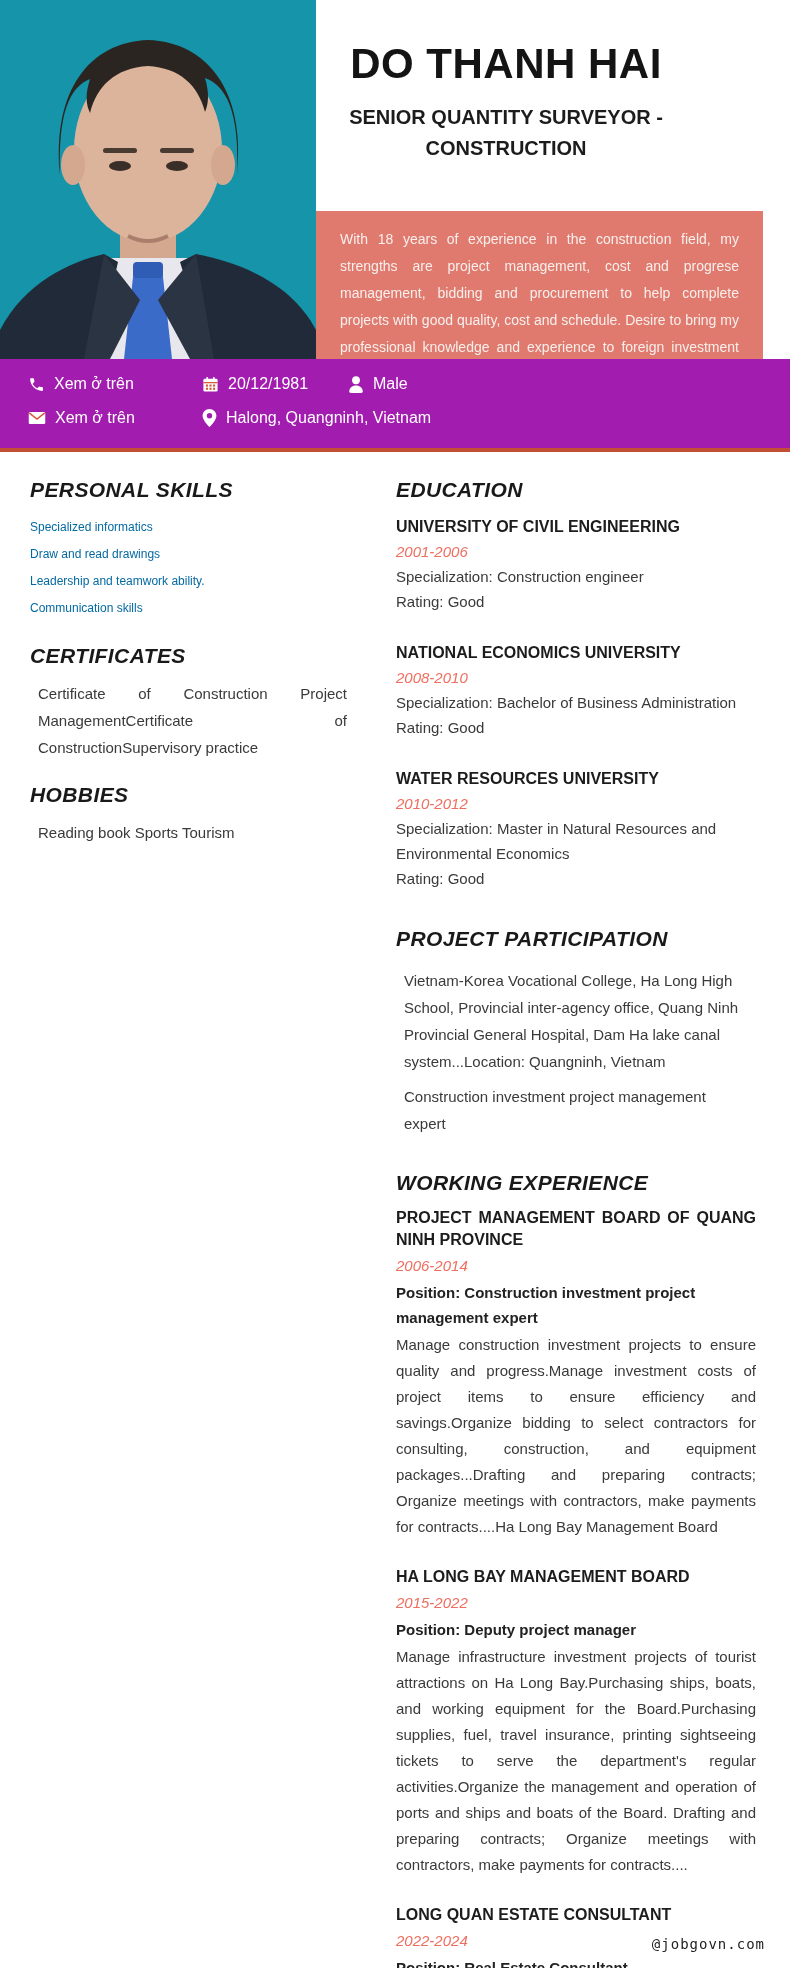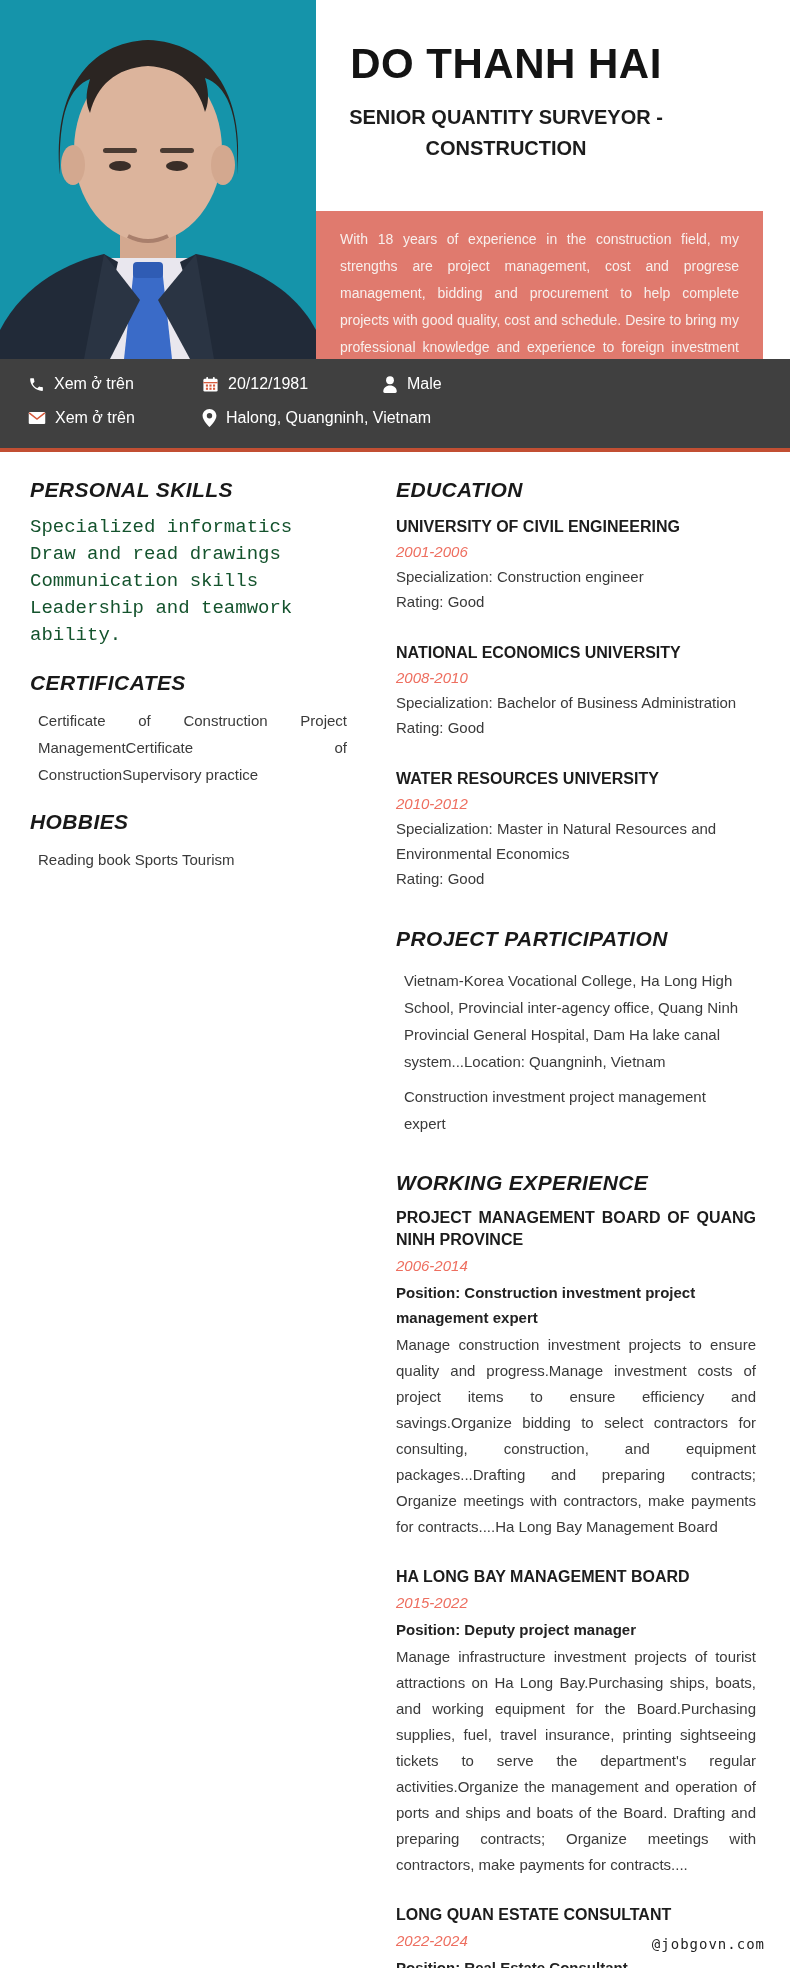--- a/index.html
+++ b/index.html
@@ -11,38 +11,38 @@
   .name-block{position:absolute;left:316px;top:0;width:380px;height:211px;text-align:center;}
   .candidate-name{margin:40px 0 0 0;font-size:42px;font-weight:bold;color:#141414;letter-spacing:0.5px;}
   .job-title{max-width:362px;margin:14px auto 0;font-size:20px;font-weight:bold;color:#1c1c1c;line-height:31px;}
   .summary-box{
     position:absolute;left:316px;top:211px;width:447px;height:148px;box-sizing:border-box;
     background:#e07a6e;color:#f8efec;padding:15px 24px 0 24px;
     font-size:14px;line-height:27px;text-align:justify;
   }
   .summary-box p{margin:0;}
   .contact-bar{
-    position:absolute;left:0;top:359px;width:790px;height:93px;background:#404040;
+    position:absolute;left:0;top:359px;width:790px;height:93px;background:#a21caf;
     color:#ffffff;font-size:16px;border-bottom:4px solid #c24f33;box-sizing:border-box;
   }
   .contact-item{position:absolute;display:flex;align-items:center;gap:9px;white-space:nowrap;}
   .contact-item svg{flex:0 0 auto;display:block;}
   .ci-phone{left:28px;top:16px;}
   .ci-email{left:28px;top:50px;}
   .ci-dob{left:202px;top:16px;}
   .ci-location{left:202px;top:50px;}
-  .ci-gender{left:382px;top:16px;}
+  .ci-gender{left:348px;top:16px;}
 
   .col-left{position:absolute;left:30px;top:470px;width:325px;}
   .col-right{position:absolute;left:396px;top:470px;width:360px;}
 
   h2.section-heading{
     margin:8px 0 12px 0;font-size:21px;font-weight:bold;color:#191919;letter-spacing:0.4px;line-height:24px;font-style:italic;
   }
-  .skill-item{font-size:19px;line-height:27px;color:#14532d;font-family:Liberation Mono, monospace;}
+  .skill-item{font-size:12px;line-height:27px;color:#0369a1;}
   .plain-text{margin:8px;font-size:15px;line-height:27px;color:#3a3a3a;}
   .justified{text-align:justify;}
   .section{margin-bottom:22px;}
   .section-certificates h2{margin-top:20px;}
   .section-hobbies h2{margin-top:18px;}
 
   .edu-entry{margin-bottom:26px;}
   .edu-school{margin:0;font-size:16px;font-weight:bold;color:#1c1c1c;line-height:25px;}
   .date-range{font-size:15px;font-style:italic;color:#ee6f60;line-height:25px;}
   .edu-line{font-size:15px;line-height:25px;color:#3a3a3a;}
@@ -147,22 +147,22 @@
       </svg>
     <span>Male</span>
   </div>
 </div>
 
 <div class="col-left">
   <div class="section section-skills">
     <h2 class="section-heading">PERSONAL SKILLS</h2>
     <div class="skill-item">Specialized informatics</div>
     <div class="skill-item">Draw and read drawings</div>
+    <div class="skill-item">Leadership and teamwork ability.</div>
     <div class="skill-item">Communication skills</div>
-    <div class="skill-item">Leadership and teamwork ability.</div>
   </div>
   <div class="section section-certificates">
     <h2 class="section-heading">CERTIFICATES</h2>
     <p class="plain-text justified">Certificate of Construction Project ManagementCertificate of ConstructionSupervisory practice</p>
   </div>
   <div class="section section-hobbies">
     <h2 class="section-heading">HOBBIES</h2>
     <p class="plain-text">Reading book Sports Tourism</p>
   </div>
 </div>

